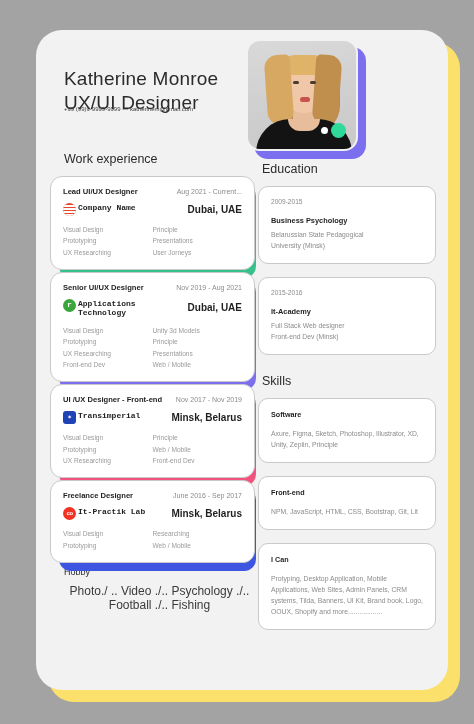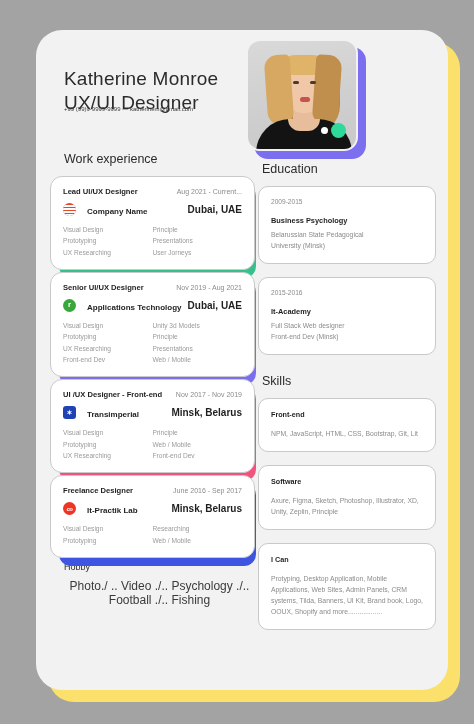--- a/index.html
+++ b/index.html
@@ -102,21 +102,21 @@
   }
   .job-card {
     position:relative;
     background:#fff; border:1px solid #C9C9C9; border-radius:12px;
     padding:10px 12px 11px 12px;
   }
   .job-row1 { display:flex; justify-content:space-between; align-items:baseline; }
   .job-title { font-size:7.6px; font-weight:bold; color:#1f1f1f; }
   .job-date  { font-size:7px; color:#8b8b8b; white-space:nowrap; }
   .job-row2 { display:flex; justify-content:space-between; align-items:center; margin-top:7px; }
-  .job-co { display:flex; align-items:flex-end; gap:11px; }
+  .job-co { display:flex; align-items:flex-start; gap:2px;font-family:Liberation Mono, monospace; }
   .job-coname { font-size:8px; font-weight:bold; color:#1f1f1f; }
   .job-loc { font-size:10px; font-weight:bold; color:#1f1f1f; white-space:nowrap; }
   .job-skills { display:flex; margin-top:8px; }
   .job-skills .sk-col { width:50%; }
   .job-skills .sk-col:last-child { width:50%; }
   .sk { font-size:6.6px; color:#9a9a9a; line-height:1.72; }
 
   
   .logo { width:13px; height:13px; flex:0 0 13px; position:relative;
           border-radius:50%; overflow:hidden; }
@@ -329,29 +329,29 @@
         <div class="info-sub">2015-2016</div>
         <div class="info-head">It-Academy</div>
         <div class="info-line">Full Stack Web designer</div>
         <div class="info-line" style="margin-top:0">Front-end Dev (Minsk)</div>
       </div>
 
       <div class="gap-1"></div>
       <div class="section-title right">Skills</div>
 
       <div class="info-card">
+        <div class="skill-head">Software</div>
+        <div class="skill-body">Axure, Figma, Sketch, Photoshop, Illustrator, XD, Unity, Zeplin, Principle</div>
+      </div>
+
+      <div class="info-card">
         <div class="skill-head">Front-end</div>
         <div class="skill-body">NPM, JavaScript, HTML, CSS, Bootstrap, Git, Lit</div>
       </div>
 
       <div class="info-card">
-        <div class="skill-head">Software</div>
-        <div class="skill-body">Axure, Figma, Sketch, Photoshop, Illustrator, XD, Unity, Zeplin, Principle</div>
-      </div>
-
-      <div class="info-card">
         <div class="skill-head">I Can</div>
         <div class="skill-body">Protyping, Desktop Application, Mobile Applications, Web Sites, Admin Panels, CRM systems, Tilda, Banners, UI Kit, Brand book, Logo, OOUX, Shopify and more..................</div>
       </div>
     </div>
 
   </div>
 </div>
 
 </body></html>

